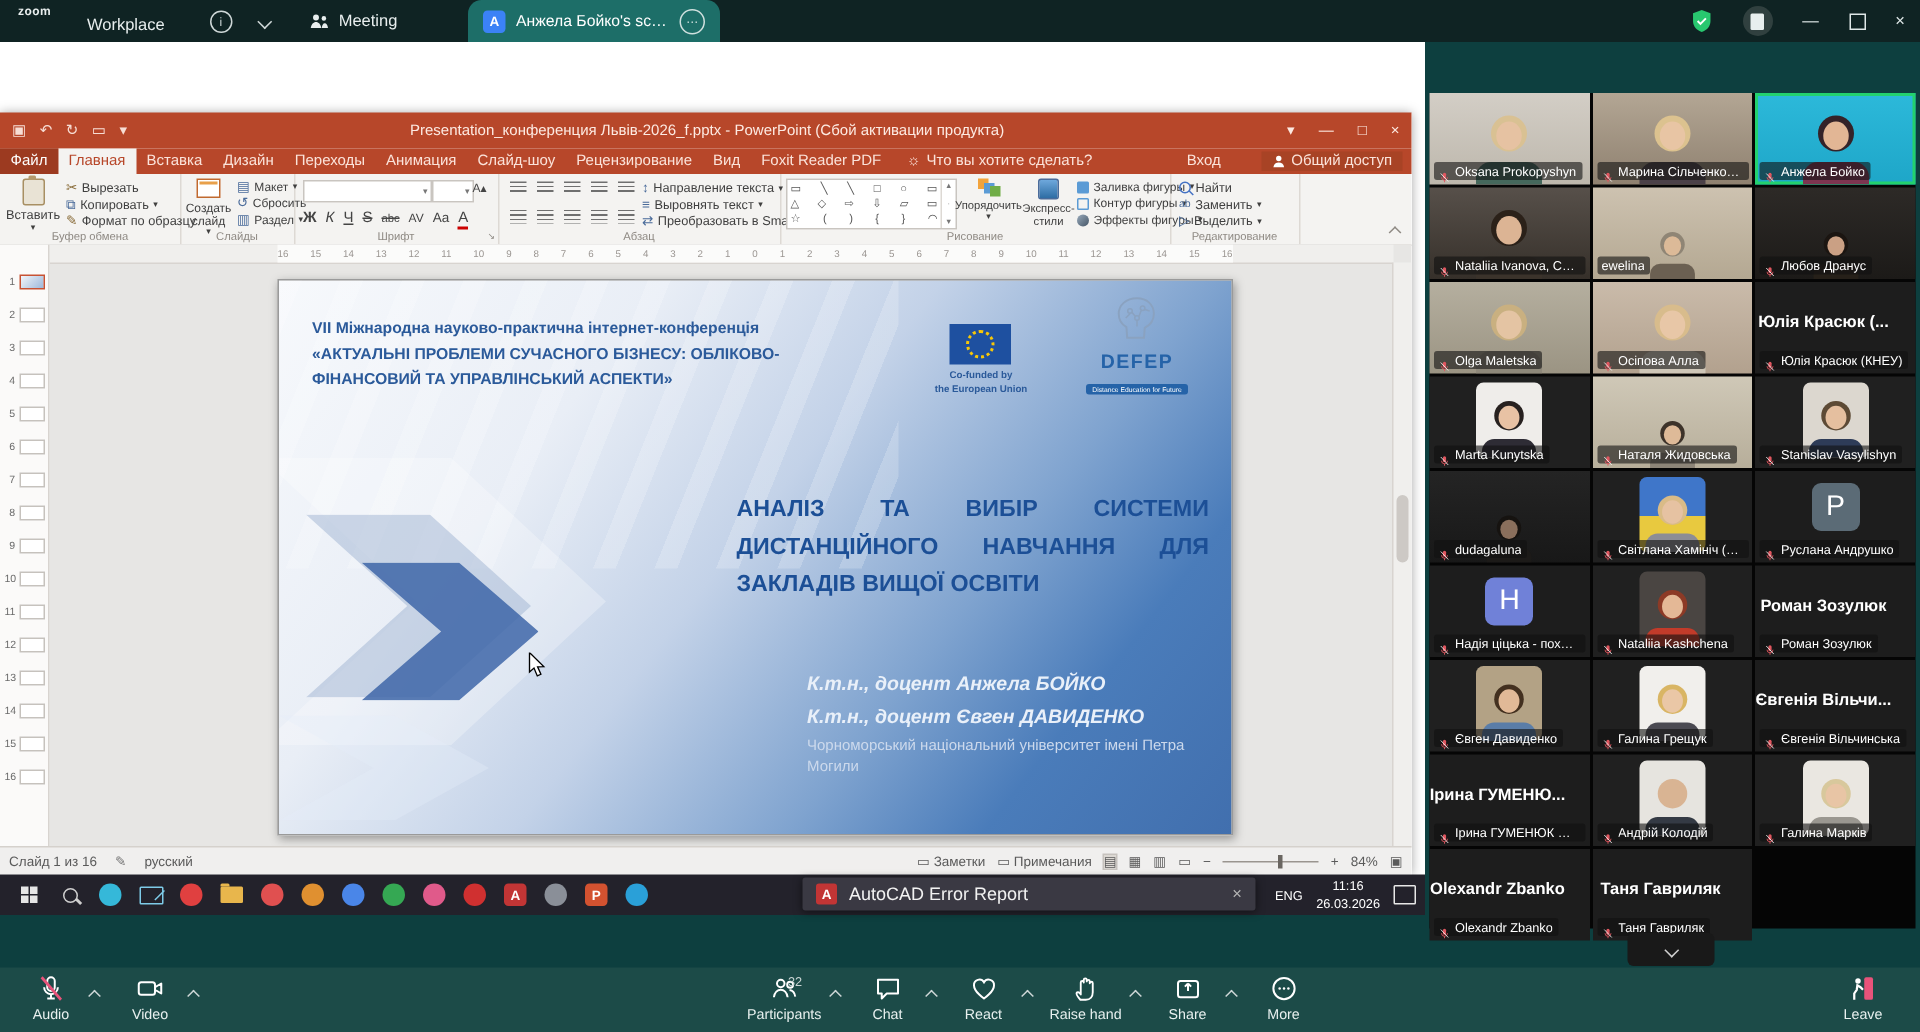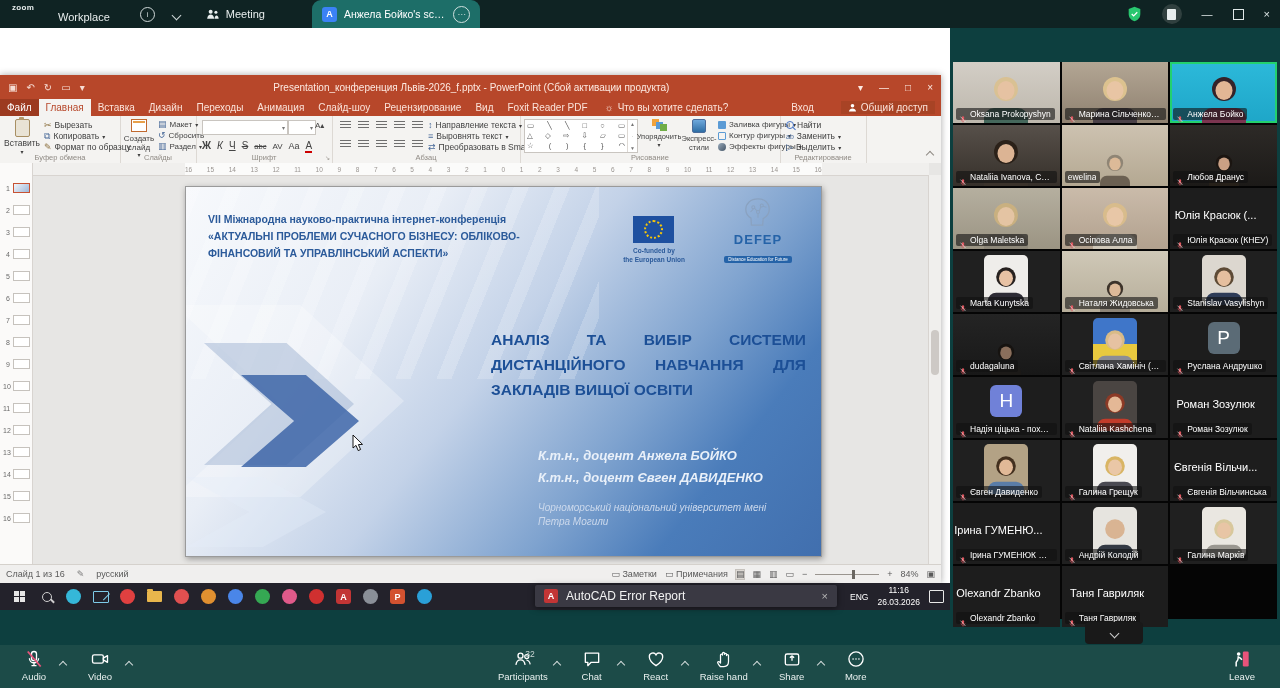--- a/index.html
+++ b/index.html
@@ -91,21 +91,21 @@
   .eu-flag{position:absolute;left:447px;top:29px;width:41px;height:27px;background:#1e50a0;display:grid;place-items:center;}
   .eu-stars{width:15px;height:15px;border-radius:50%;border:2px dotted #f7c707;}
   .eu-cap{position:absolute;left:425px;top:60px;width:86px;text-align:center;font-size:6.5px;font-weight:bold;color:#2b5a9a;line-height:1.35;}
   .defep{position:absolute;left:522px;top:10px;width:100px;text-align:center;}
   .defep-name{font-size:13px;font-weight:bold;color:#2563a8;letter-spacing:1px;margin-top:1px;}
   .defep-tag{display:inline-block;font-size:4.5px;color:#fff;background:#2563a8;padding:1px 4px;border-radius:2px;}
   .sl-title{position:absolute;left:305px;top:140px;width:315px;font-size:15.5px;font-weight:bold;color:#1c4f96;line-height:25px;}
   .sl-title .tl{display:flex;justify-content:space-between;}
   .authors{position:absolute;left:352px;top:258px;width:268px;color:#e9f0f9;}
   .authors .a{font-size:13px;font-weight:bold;font-style:italic;line-height:22px;white-space:nowrap;}
-  .affil{margin-top:12px;font-size:10px;font-style:italic;color:#ccd9ec;line-height:14px;width:255px;}
+  .affil{margin-top:2px;font-size:10px;color:#ccd9ec;line-height:14px;width:255px;}
   .cursor{position:absolute;left:352px;top:272px;width:12px;height:18px;z-index:5;}
   
   .ppt-status{position:absolute;left:0;right:0;bottom:0;height:18px;background:#f0efee;border-top:1px solid #d5d1cc;display:flex;align-items:center;font-size:9px;color:#5a5a5a;}
   .st-left{display:flex;align-items:center;gap:12px;margin-left:6px;}
   .st-right{margin-left:auto;margin-right:6px;display:flex;align-items:center;gap:8px;}
   .viewic{font-size:9px;color:#5a5a5a;line-height:1;}
   .viewic.act{background:#dcd8d3;outline:1px solid #c6c2bd;}
   .ztrack{position:relative;width:64px;height:1px;background:#9a958f;}
   .zthumb{position:absolute;left:58%;top:-4px;width:3px;height:9px;background:#6a6661;}
   
@@ -132,21 +132,21 @@
   
   .gallery{position:absolute;left:953px;top:62px;width:324px;height:557px;display:grid;grid-template-columns:repeat(3,1fr);grid-auto-rows:61px;gap:2px;background:#050505;}
   .tile{position:relative;background:#1e1e1e;overflow:hidden;}
   .tile.active{box-shadow:inset 0 0 0 2px #23d16e;}
   .pers{position:absolute;left:50%;bottom:0;width:56px;height:46px;transform:translateX(-50%) scale(var(--ps,1));transform-origin:bottom center;}
   .pers .hair{position:absolute;left:50%;top:0;transform:translateX(-50%);width:24px;height:24px;border-radius:50%;background:var(--hair);}
   .pers .face{position:absolute;left:50%;top:4px;transform:translateX(-50%);width:17px;height:19px;border-radius:50%;background:var(--skin);}
   .pers .body{position:absolute;left:50%;bottom:0;transform:translateX(-50%);width:44px;height:15px;border-radius:10px 10px 0 0;background:var(--shirt);}
   .photo{position:absolute;left:50%;top:4px;transform:translateX(-50%);width:44px;height:50px;border-radius:5px;overflow:hidden;background:var(--pbg,#eee);}
   .letterbox{position:absolute;left:50%;top:8px;transform:translateX(-50%);width:32px;height:32px;border-radius:6px;display:grid;place-items:center;color:#fff;font-size:19px;}
-  .cname{position:absolute;left:0;right:16px;top:34%;text-align:center;color:#fff;font-size:11px;font-weight:normal;white-space:nowrap;overflow:hidden;}
+  .cname{position:absolute;left:0;right:16px;top:34%;text-align:center;color:#fff;font-size:11px;font-weight:bold;white-space:nowrap;overflow:hidden;}
   .tlabelrow{position:absolute;left:3px;bottom:3px;max-width:101px;background:rgba(16,16,16,.6);border-radius:2px;padding:1px 4px 1px 3px;display:flex;align-items:center;gap:3px;box-sizing:border-box;}
   .tlabelrow .nm{color:#fff;font-size:8.5px;white-space:nowrap;overflow:hidden;text-overflow:ellipsis;}
   .micoff{flex:0 0 auto;width:8px;height:9px;}
   .gallery-more{position:absolute;left:1085px;top:622px;width:58px;height:22px;background:#191919;border:none;border-radius:4px;display:grid;place-items:center;cursor:pointer;}
   .gallery-more .chev{border-color:#cfcfcf;}
   
   .ctrlbar{position:absolute;left:0;top:645px;width:1280px;height:43px;background:#1c4b48;}
   .tbL{position:absolute;left:14px;top:4px;display:flex;gap:26px;}
   .tbC{position:absolute;left:498px;top:4px;display:flex;gap:24px;}
   .tbR{position:absolute;right:18px;top:4px;}

